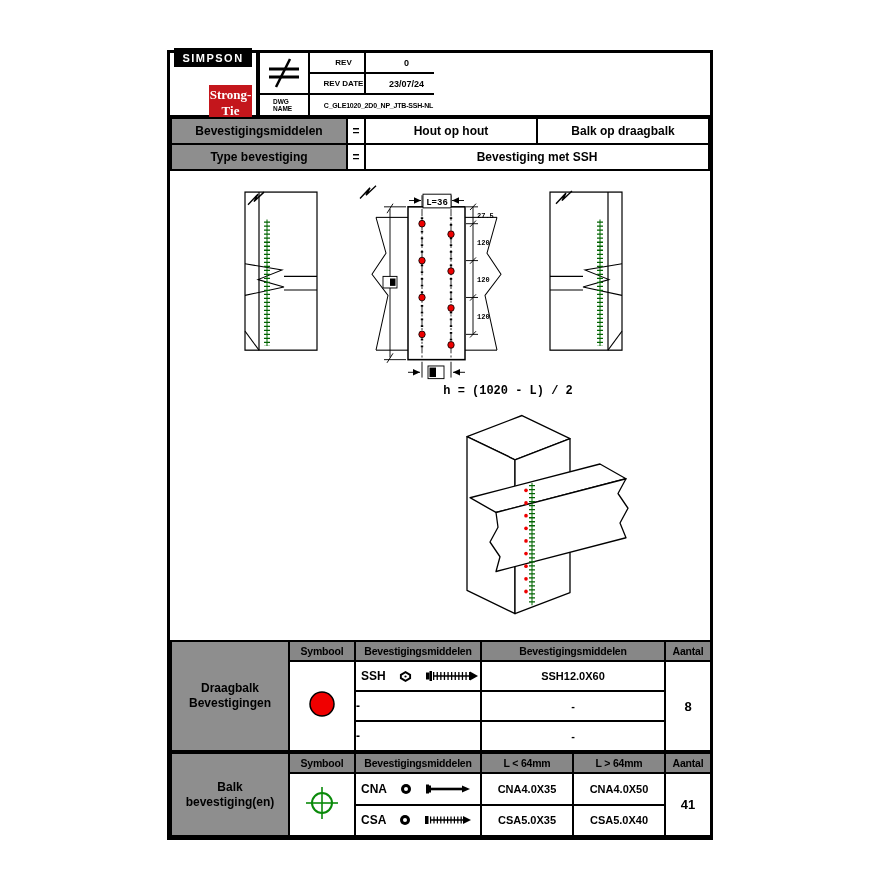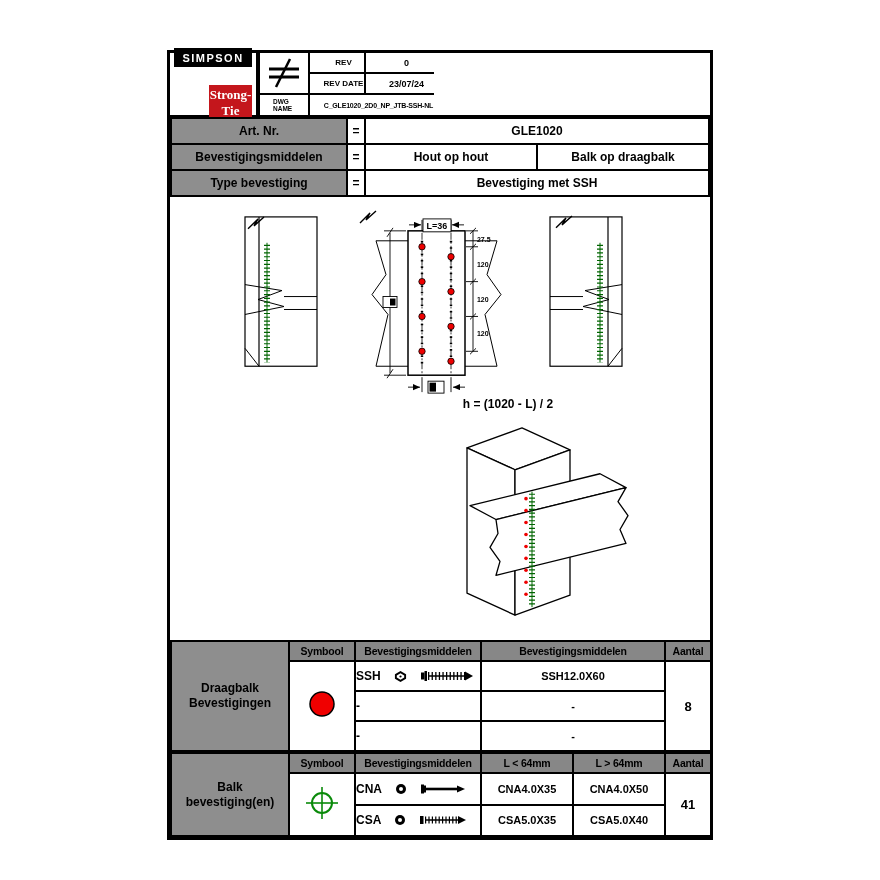--- a/index.html
+++ b/index.html
@@ -33,32 +33,32 @@
   .dwg-v  { grid-row:3; grid-column:2/4; font-size:7px; letter-spacing:-0.2px; }
 
   
   table { border-collapse:collapse; table-layout:fixed; width:100%; }
   .info td { border:2px solid #000; height:26px; text-align:center;
     font-weight:bold; font-size:12px; padding:0; overflow:hidden; }
   .ilabel { background:#8e8e8e; }
   .ieq { font-size:13px; }
 
   
-  .draw-area { flex:1; position:relative; }
+  .draw-area { flex:1; position:relative;font-family:Liberation Mono, monospace; }
   .drawing-svg { position:absolute; inset:0; width:100%; height:100%; }
 
   
   .btab td { border:2px solid #000; padding:0; overflow:hidden; }
   .biglabel { background:#8e8e8e; font-weight:bold; font-size:12px; text-align:center;
     padding:0 8px; line-height:1.25; }
   .hcell { background:#878787; font-weight:bold; font-size:10.5px; text-align:center;
     height:20px; letter-spacing:-0.2px; }
   .symcell { text-align:center; vertical-align:middle; }
   .namecell { height:30px; }
-  .nameflex { display:flex; align-items:center; gap:13px; 
+  .nameflex { display:flex; align-items:center; gap:13px; padding-left:5px;
     font-weight:bold; font-size:12px; }
   .dash { font-weight:bold; font-size:12px; padding-left:7px; text-align:left; }
   .speccell { text-align:center; font-weight:bold; font-size:11px; }
   .aantalcell { text-align:center; font-weight:bold; font-size:13px; }
   .t2 .namecell { height:31px; }
 </style>
 </head>
 <body>
 
 <div class="page">
@@ -87,25 +87,20 @@
   </div>
 
   <table class="info">
     <colgroup>
           <col style="width:176px">
           <col style="width:18px">
           <col>
           <col>
         </colgroup>
     <tbody>
-          <tr>
-      <td class="ilabel">Art. Nr.</td>
-      <td class="ieq">=</td>
-      <td colspan="2">GLE1020</td>
-    </tr>
     <tr>
       <td class="ilabel">Bevestigingsmiddelen</td>
       <td class="ieq">=</td>
       <td>Hout op hout</td>
       <td>Balk op draagbalk</td>
     </tr>
     <tr>
       <td class="ilabel">Type bevestiging</td>
       <td class="ieq">=</td>
       <td colspan="2">Bevestiging met SSH</td>

